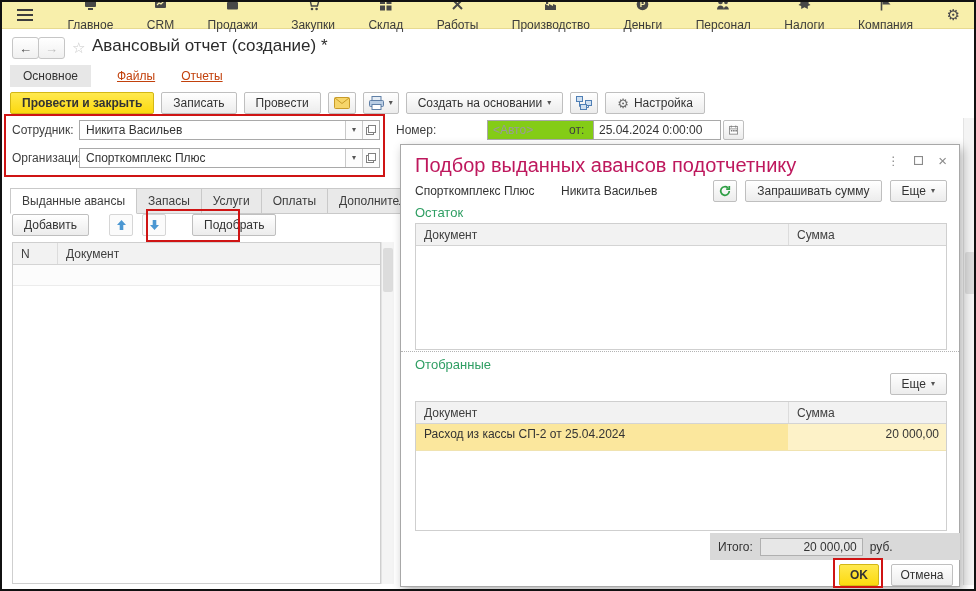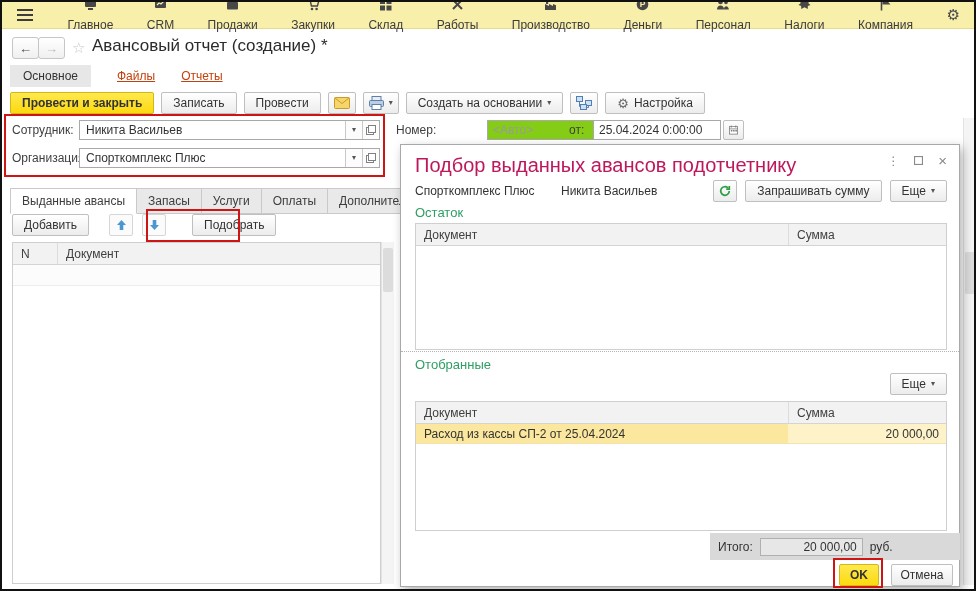--- a/index.html
+++ b/index.html
@@ -71,21 +71,21 @@
   .dialog { position:absolute; left:398px; top:142px; width:560px; height:443px; background:#fff;
             border:1px solid #a8a8a8; box-shadow:3px 4px 10px rgba(0,0,0,.3); z-index:40; }
   .dlg-title { position:absolute; left:14px; top:9px; font-size:20px; color:#be185d; }
   .dlg-controls { position:absolute; right:12px; top:7px; display:flex; gap:15px; align-items:center;
                   color:#8a8a8a; }
   .dlg-controls span { cursor:pointer; }
   .dlg-inforow { position:absolute; left:14px; right:12px; top:34px; height:24px; display:flex;
                  align-items:center; }
   .section-label { position:absolute; left:14px; color:#2f9e63; font-size:13px; }
   .splitter { position:absolute; left:0; width:100%; border-top:1px dotted #b3b3b3; cursor:row-resize; }
-  .sel-row { display:flex; height:20px; border-bottom:1px solid #f0e3b0; cursor:pointer; }
+  .sel-row { display:flex; height:27px; border-bottom:1px solid #f0e3b0; cursor:pointer; }
   .sel-row .doc { flex:1; background:#fbe79d; padding:3px 8px; white-space:nowrap; overflow:hidden; }
   .sel-row .sum { width:158px; background:#fdf2c8; padding:3px 7px; text-align:right; }
   .dlg-footer { position:absolute; left:309px; top:388px; width:250px; height:27px; background:#d9d9d9;
                 display:flex; align-items:center; gap:7px; padding:0 8px; }
   .total-inp { width:103px; height:18px; border:1px solid #b0b0b0; background:#e7e7e7; text-align:right;
                font:12px "Liberation Sans",sans-serif; padding:0 5px; color:#333; }
 
   
   .annot { position:absolute; border:2px solid #cf1414; z-index:60; pointer-events:none; }
 

